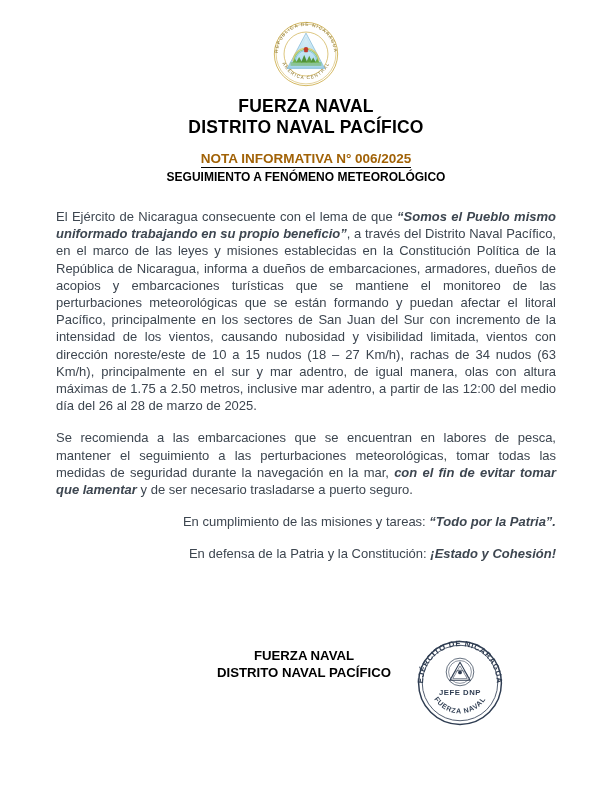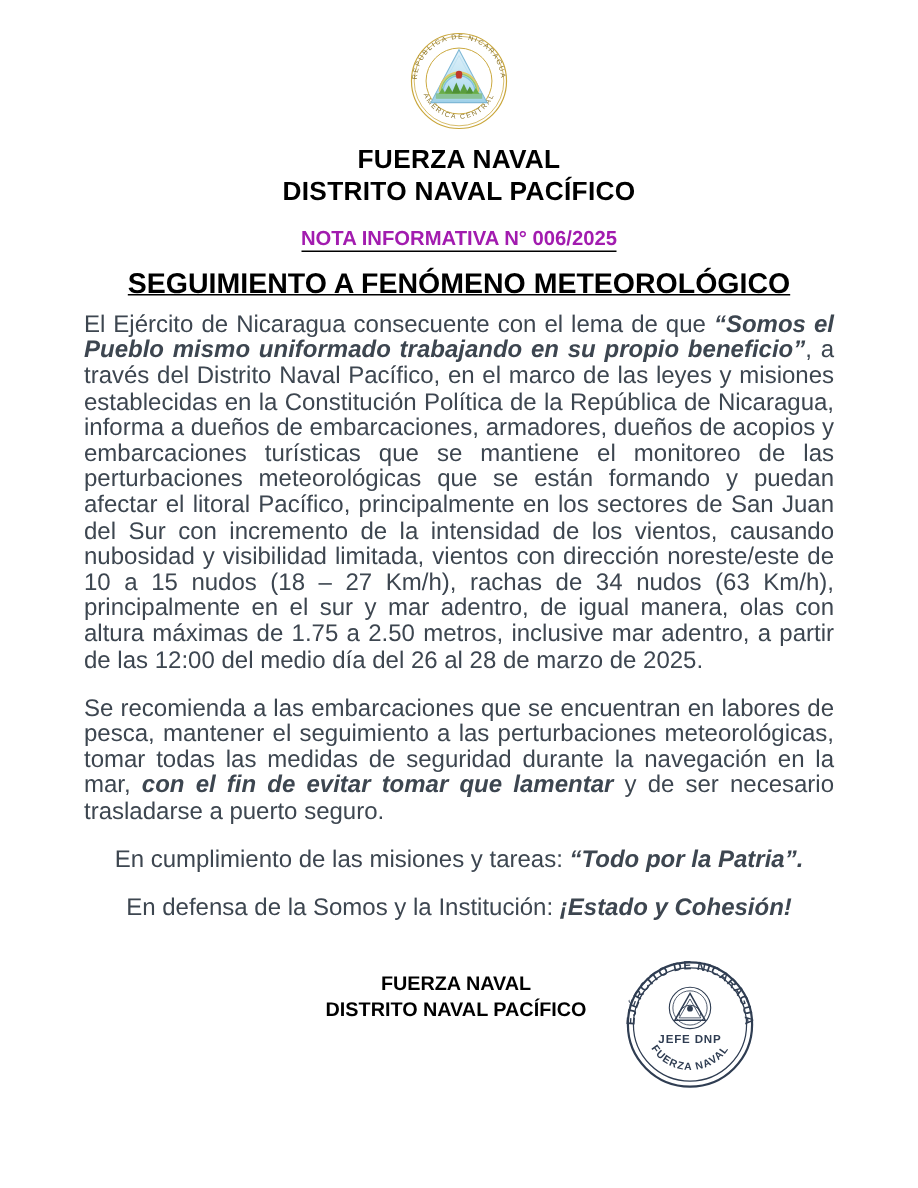--- a/index.html
+++ b/index.html
@@ -50,55 +50,54 @@
     font-size: 17.5px;
     font-weight: bold;
     color: #000000;
     letter-spacing: 0.2px;
     line-height: 21px;
   }
   .nota-line {
     margin-top: 12px;
     font-size: 13.5px;
     font-weight: bold;
-    color: #a21caf;
+    color: #a16207;
     line-height: 17px;
   }
   .nota-line span.u {
     border-bottom: 1.4px solid #000000;
     padding-bottom: 1px;
   }
   .subject-line {
-    margin-top: 14px;
-    font-size: 19px;
+    margin-top: 2px;
+    font-size: 12px;
     font-weight: bold;
     color: #000000;
     line-height: 17px;
-    text-decoration: underline;
   }
 
   
   .body-block {
     position: absolute;
     left: 56px;
     top: 208px;
     width: 500px;
     color: #3d4650;
-    font-size: 16px;
+    font-size: 13px;
     line-height: 17.2px;
     text-align: justify;
     text-justify: inter-word;
   }
   .para {
     margin: 0 0 15px 0;
     text-align: justify;
   }
   .para-nojust {
     margin: 0 0 15px 0;
-    text-align: center;
+    text-align: right;
   }
   .bi {
     font-weight: bold;
     font-style: italic;
   }
 
   
   .sig-block {
     position: absolute;
     left: 196px;
@@ -190,21 +189,21 @@
 
   <div class="body-block">
 
     <p class="para"><span>El Ejército de Nicaragua consecuente con el lema de que </span><span class="bi">“Somos el Pueblo mismo uniformado trabajando en su propio beneficio”</span><span>, a través del Distrito Naval Pacífico, en el marco de las leyes y misiones establecidas en la Constitución Política de la República de Nicaragua, informa a dueños de embarcaciones, armadores, dueños de acopios y embarcaciones turísticas que se mantiene el monitoreo de las perturbaciones meteorológicas que se están formando y puedan afectar el litoral Pacífico, principalmente en los sectores de San Juan del Sur con incremento de la intensidad de los vientos, causando nubosidad y visibilidad limitada, vientos con dirección noreste/este de 10 a 15 nudos (18 – 27 Km/h), rachas de 34 nudos (63 Km/h), principalmente en el sur y mar adentro, de igual manera, olas con altura máximas de 1.75 a 2.50 metros, inclusive mar adentro, a partir de las 12:00 del medio día del 26 al 28 de marzo de 2025.</span></p>
 
 
     <p class="para"><span>Se recomienda a las embarcaciones que se encuentran en labores de pesca, mantener el seguimiento a las perturbaciones meteorológicas, tomar todas las medidas de seguridad durante la navegación en la mar, </span><span class="bi">con el fin de evitar tomar que lamentar</span><span> y de ser necesario trasladarse a puerto seguro.</span></p>
 
     <p class="para-nojust"><span>En cumplimiento de las misiones y tareas: </span><span class="bi">“Todo por la Patria”.</span></p>
 
-    <p class="para-nojust"><span>En defensa de la Somos y la Institución: </span><span class="bi">¡Estado y Cohesión!</span></p>
+    <p class="para-nojust"><span>En defensa de la Patria y la Constitución: </span><span class="bi">¡Estado y Cohesión!</span></p>
 
   </div>
 
   <div class="sig-block">
     <div>FUERZA NAVAL</div>
     <div>DISTRITO NAVAL PACÍFICO</div>
   </div>
 
   <div class="seal">
     <svg width="92" height="92" viewBox="0 0 100 100" aria-hidden="true">

